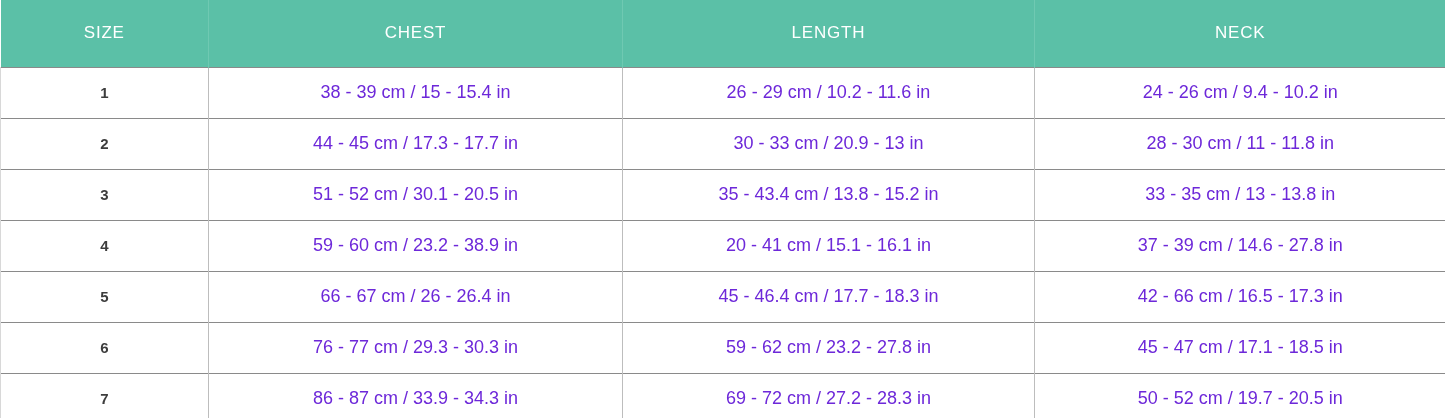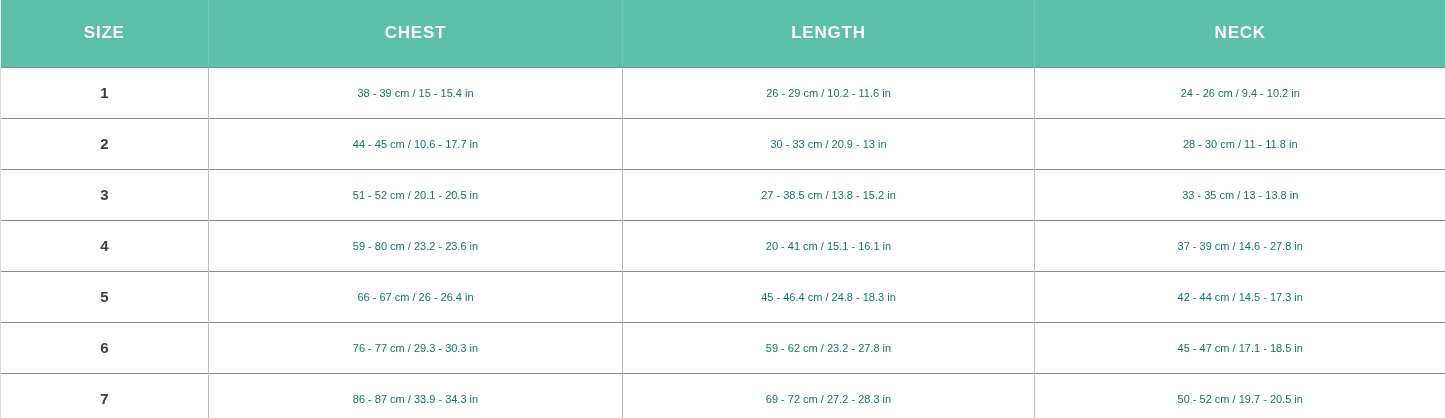--- a/index.html
+++ b/index.html
@@ -26,39 +26,39 @@
   .size-chart col.col-chest  { width: 414px; }
   .size-chart col.col-length { width: 412px; }
   .size-chart col.col-neck   { width: 411px; }
 
   
   thead th {
     height: 67px;
     background: #5bc0a7;
     color: #ffffff;
     font-size: 17px;
-    font-weight: 700;
+    font-weight: 400;
     letter-spacing: 0.8px;
     text-align: center;
     vertical-align: middle;
     padding: 0;
     border: 0;
     border-right: 1px solid #6fc9b2;
     box-sizing: border-box;
   }
   thead th:last-child { border-right: 0; }
 
   
   tbody td {
     height: 51px;
     padding: 0 8px;
     text-align: center;
     vertical-align: middle;
-    font-size: 11px;
-    color: #0f766e;
+    font-size: 18px;
+    color: #6d28d9;
     background: #ffffff;
     border-top: 1px solid #8a8a8a;
     border-right: 1px solid #bdbdbd;
     box-sizing: border-box;
     white-space: nowrap;
   }
   tbody tr:first-child td { border-top: 1px solid #8a8a8a; }
   tbody td:last-child { border-right: 0; padding-left: 8px; }
 
   tbody td.size-cell {
@@ -88,41 +88,41 @@
   </thead>
   <tbody>
     <tr>
       <td class="size-cell">1</td>
       <td>38 - 39 cm / 15 - 15.4 in</td>
       <td>26 - 29 cm / 10.2 - 11.6 in</td>
       <td>24 - 26 cm / 9.4 - 10.2 in</td>
     </tr>
     <tr>
       <td class="size-cell">2</td>
-      <td>44 - 45 cm / 10.6 - 17.7 in</td>
+      <td>44 - 45 cm / 17.3 - 17.7 in</td>
       <td>30 - 33 cm / 20.9 - 13 in</td>
       <td>28 - 30 cm / 11 - 11.8 in</td>
     </tr>
     <tr>
       <td class="size-cell">3</td>
-      <td>51 - 52 cm / 20.1 - 20.5 in</td>
-      <td>27 - 38.5 cm / 13.8 - 15.2 in</td>
+      <td>51 - 52 cm / 30.1 - 20.5 in</td>
+      <td>35 - 43.4 cm / 13.8 - 15.2 in</td>
       <td>33 - 35 cm / 13 - 13.8 in</td>
     </tr>
     <tr>
       <td class="size-cell">4</td>
-      <td>59 - 80 cm / 23.2 - 23.6 in</td>
+      <td>59 - 60 cm / 23.2 - 38.9 in</td>
       <td>20 - 41 cm / 15.1 - 16.1 in</td>
       <td>37 - 39 cm / 14.6 - 27.8 in</td>
     </tr>
     <tr>
       <td class="size-cell">5</td>
       <td>66 - 67 cm / 26 - 26.4 in</td>
-      <td>45 - 46.4 cm / 24.8 - 18.3 in</td>
-      <td>42 - 44 cm / 14.5 - 17.3 in</td>
+      <td>45 - 46.4 cm / 17.7 - 18.3 in</td>
+      <td>42 - 66 cm / 16.5 - 17.3 in</td>
     </tr>
     <tr>
       <td class="size-cell">6</td>
       <td>76 - 77 cm / 29.3 - 30.3 in</td>
       <td>59 - 62 cm / 23.2 - 27.8 in</td>
       <td>45 - 47 cm / 17.1 - 18.5 in</td>
     </tr>
     <tr>
       <td class="size-cell">7</td>
       <td>86 - 87 cm / 33.9 - 34.3 in</td>

